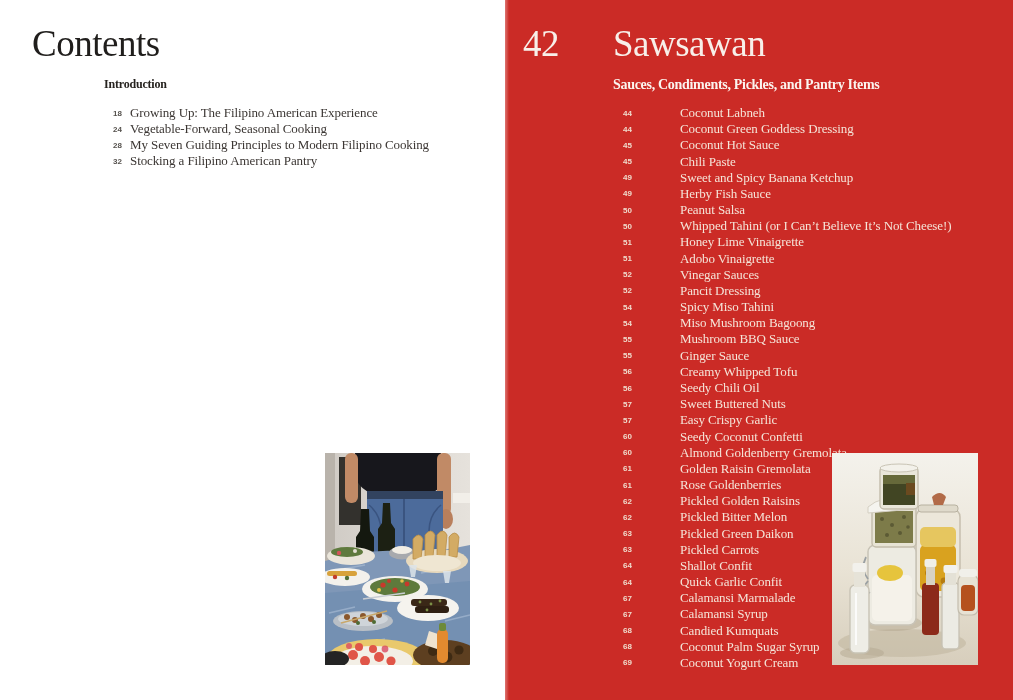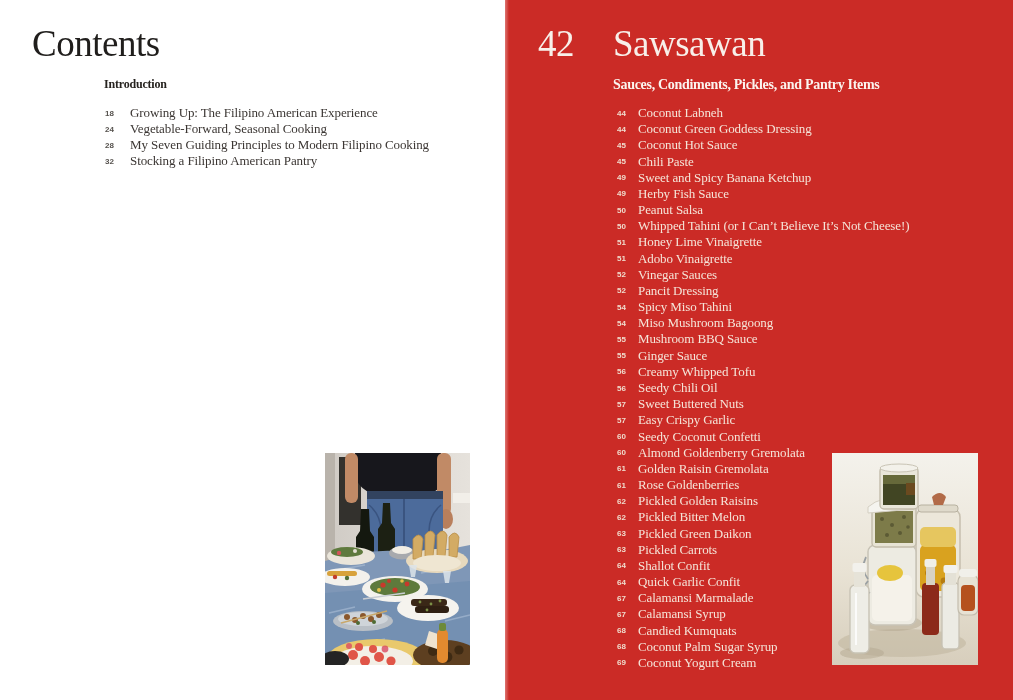--- a/index.html
+++ b/index.html
@@ -7,21 +7,21 @@
     --left-text:#3b3633;
     --left-number:#56524e;
     --right-text:#f5e4d8;
     --right-number:#f0dccd;
     --right-heading:#fbf4ef;
   }
   *{margin:0;padding:0;box-sizing:border-box;}
   html,body{width:1013px;height:700px;background:#ffffff;overflow:hidden;}
   body{font-family:"Liberation Serif", serif;position:relative;}
 
-  .spread{position:absolute;inset:0;width:1013px;height:544px;}
+  .spread{position:absolute;inset:0;width:1013px;height:544px;text-align:center;}
 
   
   .left-page{position:absolute;left:0;top:0;width:505px;height:700px;background:#ffffff;}
   .contents-title{
     position:absolute;left:32px;top:22px;
     font-size:37px;font-weight:400;color:#201e1c;letter-spacing:-0.5px;
   }
   .intro-heading{
     position:absolute;left:104px;top:77px;
     font-size:12px;font-weight:700;color:#26231f;letter-spacing:-0.2px;
@@ -37,35 +37,35 @@
   .left-list{left:105px;top:105px;width:390px;}
   .left-list .row{height:16px;}
   .left-list .num{width:25px;color:var(--left-number);}
   .left-list .ttl{color:var(--left-text);}
 
   
   .right-page{position:absolute;left:505px;top:0;width:508px;height:700px;background:var(--page-red);}
   .gutter{position:absolute;left:0;top:0;width:4px;height:700px;
     background:linear-gradient(to right, rgba(255,255,255,0.35), rgba(255,255,255,0));}
   .chapter-page{
-    position:absolute;left:33px;top:22px;
+    position:absolute;left:18px;top:22px;
     font-size:37px;color:#f8efe9;letter-spacing:-0.5px;
   }
   .chapter-title{
     position:absolute;left:108px;top:22px;
     font-size:37px;color:#f8efe9;letter-spacing:-0.5px;
   }
   .section-heading{
     position:absolute;left:108px;top:77px;
     font-size:14px;font-weight:700;color:var(--right-heading);letter-spacing:-0.3px;white-space:nowrap;
   }
   .right-list{left:112px;top:105px;width:390px;}
   .right-list .row{height:16.18px;}
   .right-list .num{width:21px;color:var(--right-number);}
-  .right-list .ttl{color:var(--right-text);}
+  .right-list .ttl{color:var(--right-text);margin-left:42px;}
 
   
   .photo{position:absolute;display:block;}
   .photo-left{left:325px;top:453px;width:145px;height:212px;}
   .photo-right{left:327px;top:453px;width:146px;height:212px;} 
 </style>
 </head>
 <body>
 
 <div class="spread">

